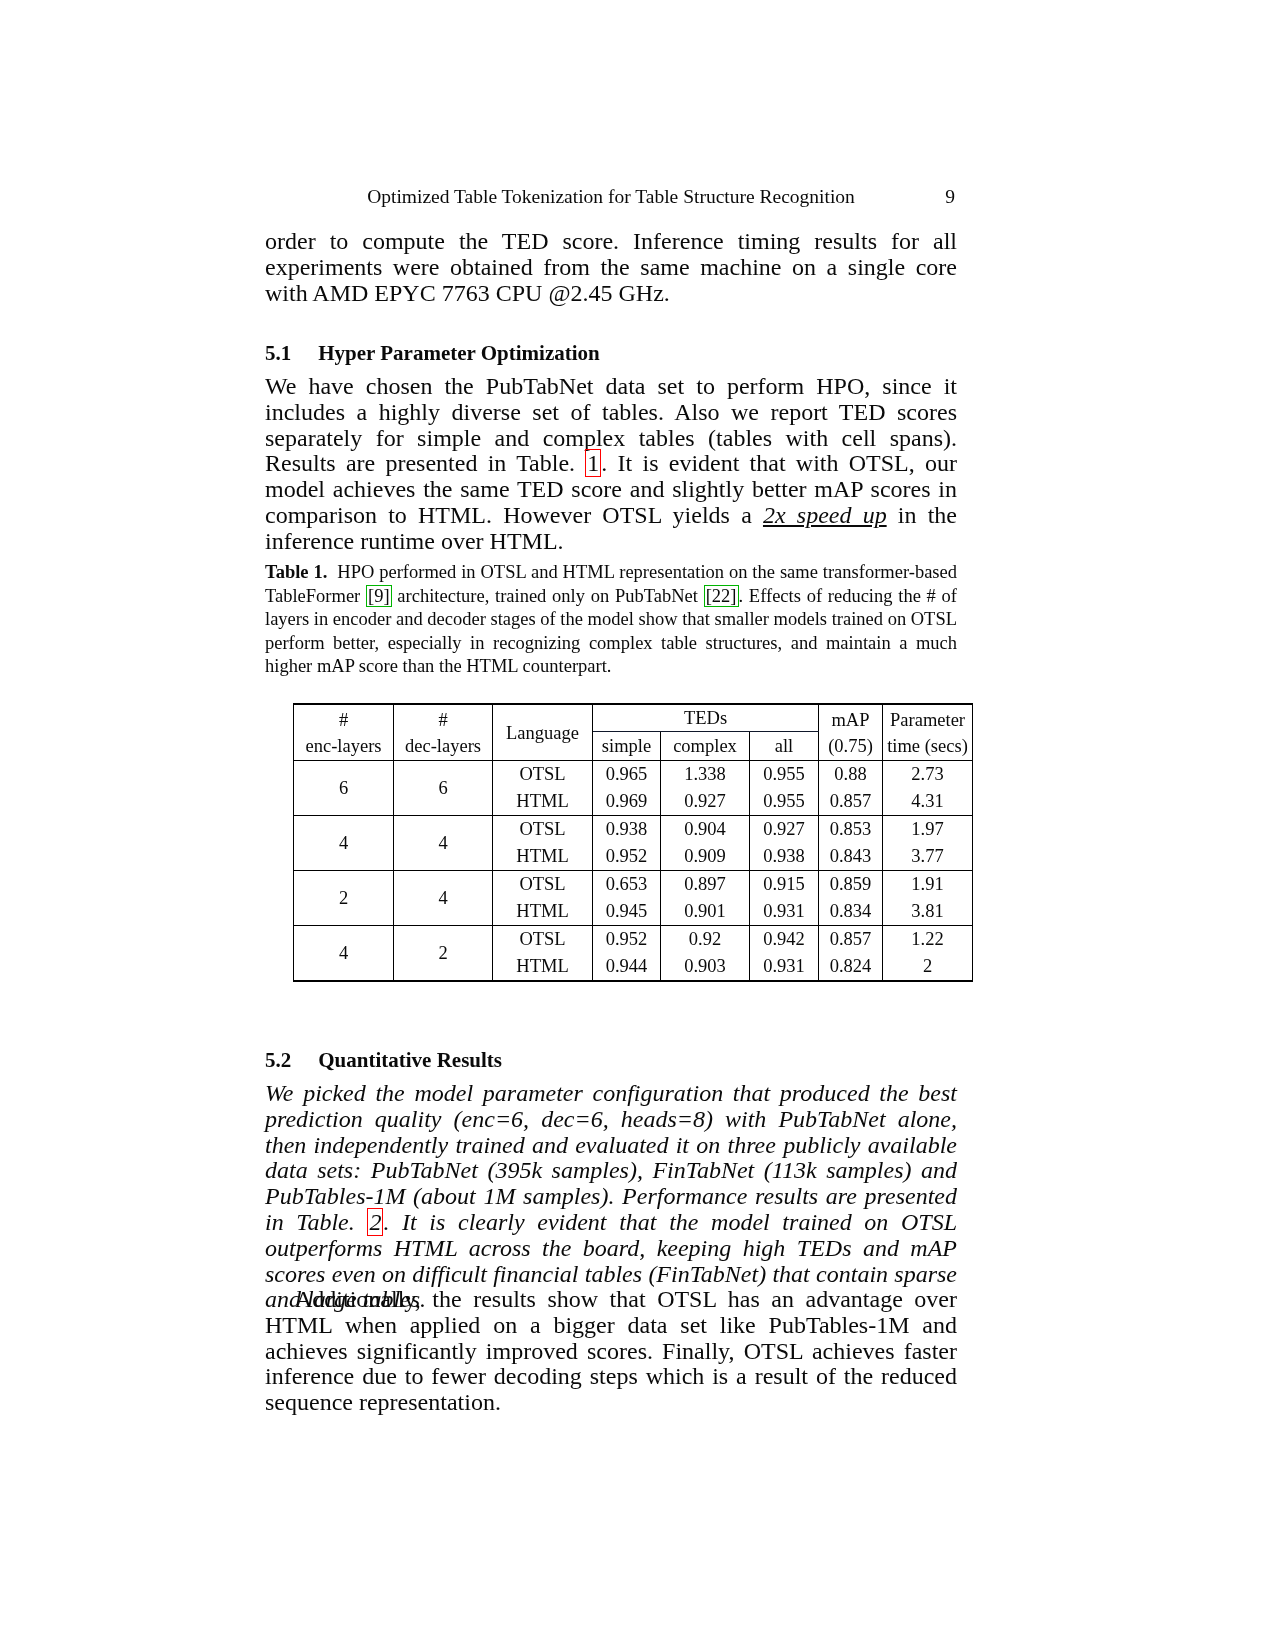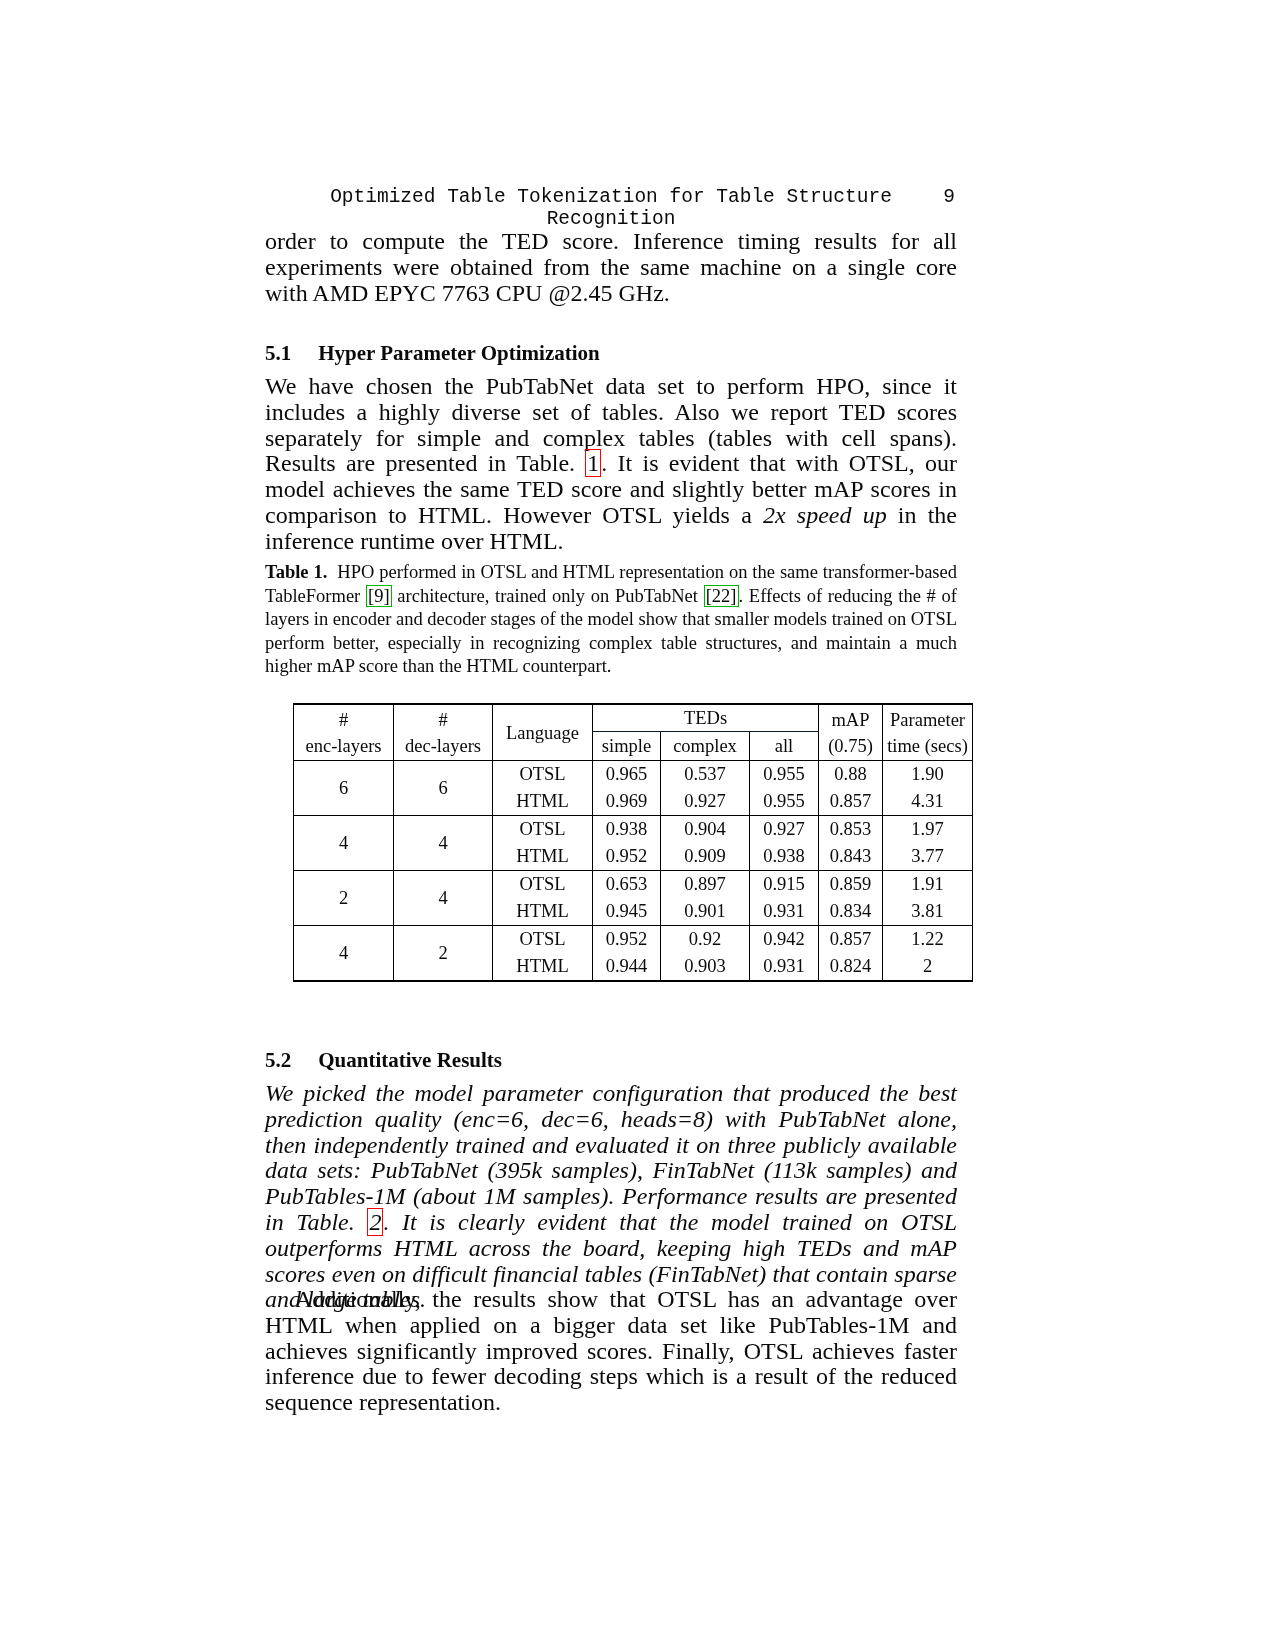--- a/index.html
+++ b/index.html
@@ -4,21 +4,21 @@
 <style>
   html,body { margin:0; padding:0; background:#ffffff; }
   .page {
     position:relative; width:1275px; height:1650px; background:#ffffff;
     font-family:"Liberation Serif","DejaVu Serif",serif;
     color:#0a0a0a;
     -webkit-font-smoothing:antialiased;
   }
   .running-head {
     position:absolute; top:186px; left:265px; width:692px;
-    font-size:19.5px; text-align:center;font-family:Liberation Mono, monospace;
+    font-size:19.5px; text-align:center;
   }
   .running-head .page-num { position:absolute; right:2px; top:0; }
   .body-text {
     position:absolute; left:265px; width:692px; margin:0;
     font-size:24px; line-height:25.8px; text-align:justify;
   }
   .section-heading {
     position:absolute; left:265px; width:692px; margin:0;
     font-size:21px; font-weight:bold; line-height:24px;
   }
@@ -28,21 +28,21 @@
     font-size:18.5px; line-height:23.6px; text-align:justify;
   }
   #p1 { top:229px; }
   #h51 { top:341px; }
   #p2 { top:374px; }
   #caption1 { top:561px; }
   #h52 { top:1048px; }
   #p3 { top:1081px;font-style:italic; }
   #p4 { top:1287px; text-indent:30px; }
   .b { font-weight:bold; }
-  .i { font-style:italic; }
+  .i { font-style:italic;text-decoration:underline; }
   .sp { margin-right:10px; }
   .refbox { border-style:solid; border-width:1.5px; padding:0 1px; }
   .box-red { border-color:#ff0000; }
   .box-green { border-color:#00b400; }
 
   
   .tbl-wrap { position:absolute; top:703px; left:293px; }
   table.results {
     border-collapse:collapse; table-layout:fixed; width:679px;
     font-size:18.5px;
@@ -118,24 +118,24 @@
             <th>complex</th>
             <th>all</th>
           </tr>
         </thead>
         <tbody>
           <tr>
             <td rowspan="2">6</td>
             <td rowspan="2">6</td>
             <td>OTSL</td>
             <td>0.965</td>
-            <td>0.537</td>
+            <td>1.338</td>
             <td>0.955</td>
             <td class="b">0.88</td>
-            <td class="b">1.90</td>
+            <td class="b">2.73</td>
           </tr>
           <tr>
             <td>HTML</td>
             <td>0.969</td>
             <td>0.927</td>
             <td>0.955</td>
             <td>0.857</td>
             <td>4.31</td>
           </tr>
         </tbody>

